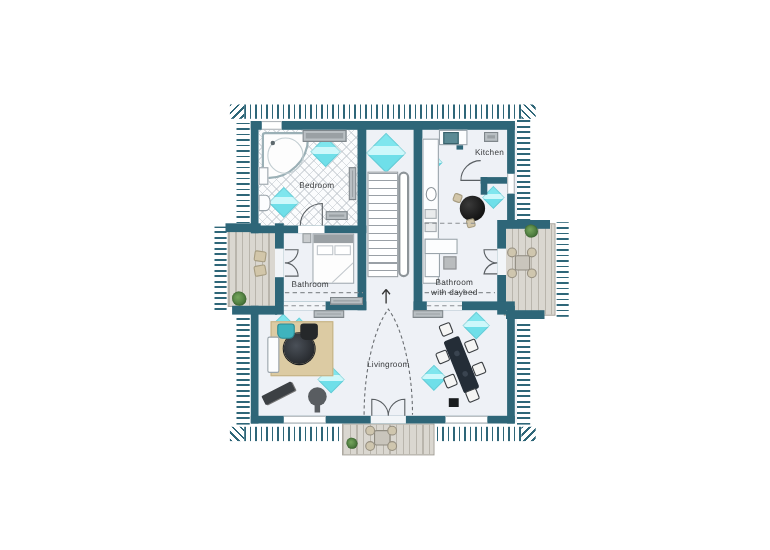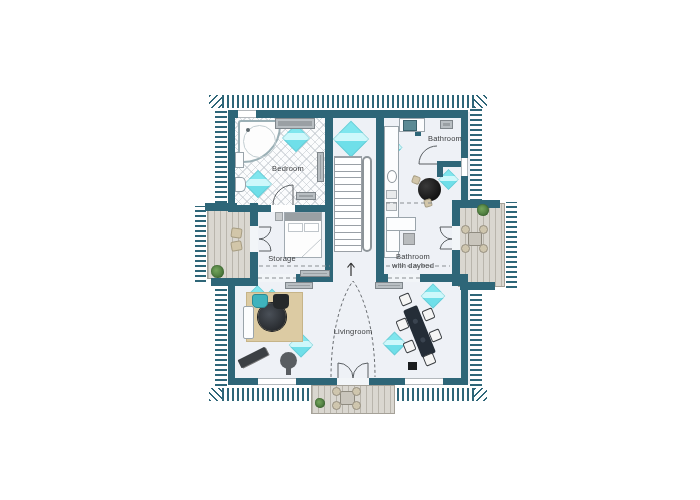--- a/index.html
+++ b/index.html
@@ -211,18 +211,18 @@
     <path d="M386,203 L432,203" stroke="#8a8f93" stroke-width="1" stroke-dasharray="4,3" fill="none"></path>
     <path d="M258,278 L296,278" stroke="#8a8f93" stroke-width="1" stroke-dasharray="4,3" fill="none"></path>
     <path d="M388,278 L420,278" stroke="#8a8f93" stroke-width="1" stroke-dasharray="4,3" fill="none"></path>
 
     <path d="M302,257 L321,239" stroke="#c2c8cd" stroke-width="1" fill="none"></path>
 
     <path d="M351,276 L351,263 M351,263 l-3.5,4.5 M351,263 l3.5,4.5" stroke="#333" stroke-width="1.2" fill="none"></path>
   </svg>
 
   <div class="label" style="left:288px;top:164px;">Bedroom</div>
-  <div class="label" style="left:445px;top:134px;">Bathroom</div>
-  <div class="label" style="left:282px;top:254px;">Storage</div>
+  <div class="label" style="left:445px;top:134px;">Kitchen</div>
+  <div class="label" style="left:282px;top:254px;">Bathroom</div>
   <div class="label wrap" style="left:413px;top:252px;">Bathroom with daybed</div>
   <div class="label" style="left:353px;top:327px;">Livingroom</div>
 
 </div>
 
 </body></html>

